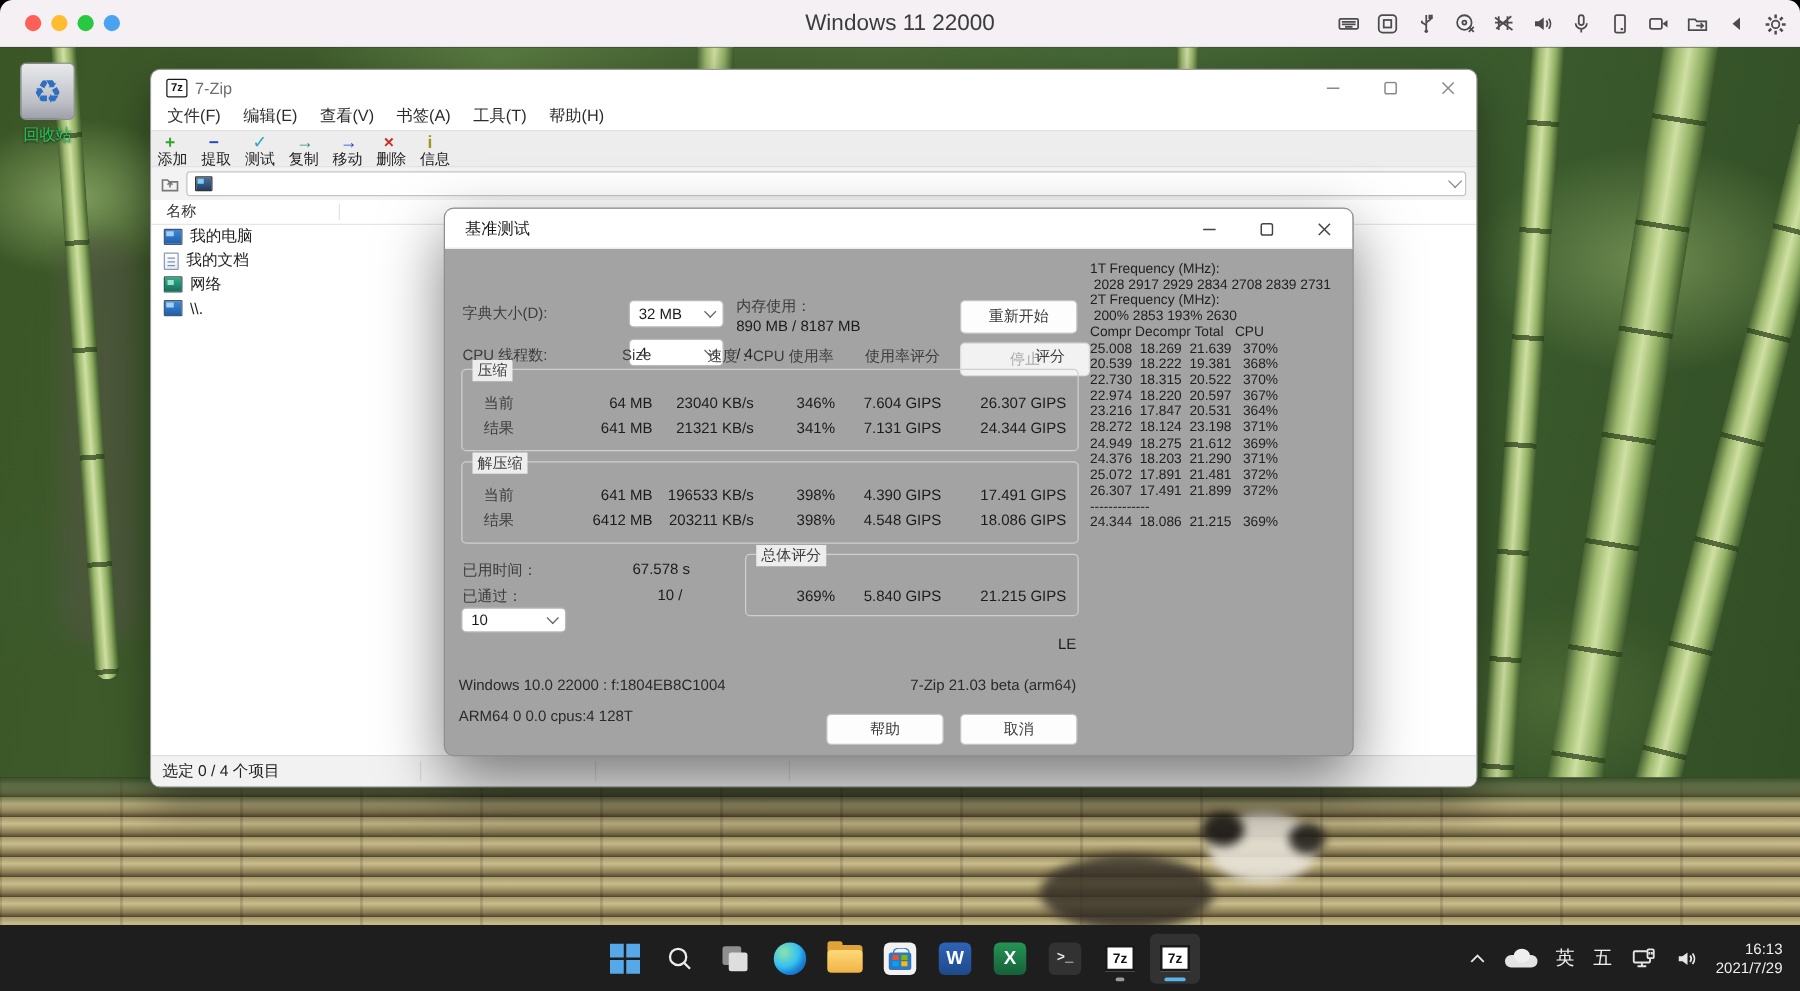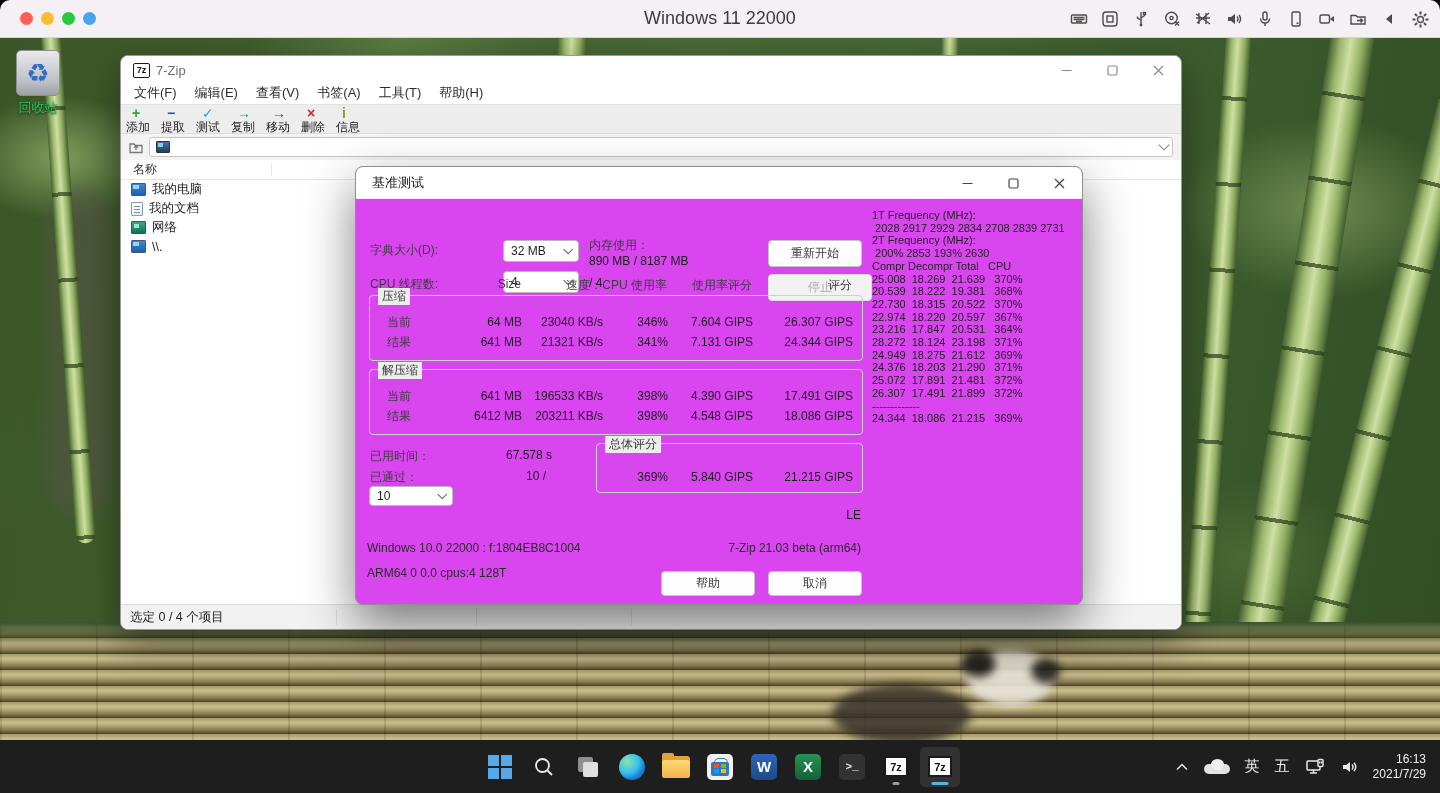--- a/index.html
+++ b/index.html
@@ -109,21 +109,21 @@
   .icon-network { background:linear-gradient(#35a98a,#14705c); border:1px solid #2d5a54; }
   .icon-network::after { content:""; position:absolute; left:2px; top:2px; width:5px; height:4px; background:rgba(180,240,220,.85); }
   .li-label { font-size:12.5px; color:#1e1e1e; }
   .statusbar { position:absolute; left:0; bottom:0; width:100%; height:25px; background:#f2f2f2;
     border-top:1px solid #ddd; display:flex; align-items:center; }
   .statusbar .stext { padding-left:9px; font-size:12.5px; color:#222; }
   .sdiv { position:absolute; top:4px; bottom:4px; width:1px; background:#ddd; }
 
   
   .dlg { position:absolute; left:355px; top:128px; width:728px; height:439px; z-index:10;
-    background:#d946ef; border-radius:8px; border:1px solid #8f8f8f; box-shadow:0 20px 50px rgba(0,0,0,.5);
+    background:#a3a3a3; border-radius:8px; border:1px solid #8f8f8f; box-shadow:0 20px 50px rgba(0,0,0,.5);
     overflow:hidden; font-size:12px; color:#1c1c1c; }
   .dlg-titlebar { position:relative; height:32px; background:#fff; display:flex; align-items:center;
     border-bottom:1px solid #eee; }
   .dlg-title { margin-left:16px; font-size:13px; color:#191919; }
   .dlg-controls { position:absolute; right:0; top:0; height:32px; display:flex; }
   .dlg-controls .wc { width:46px; }
   .lbl { position:absolute; color:#3d3d3d; }
   .val { position:absolute; color:#1c1c1c; }
   .combo { position:absolute; background:#fff; border:1px solid #b9b9b9; border-radius:4px;
     display:flex; align-items:center; padding:0 7px; font-size:12px; color:#1c1c1c; }

